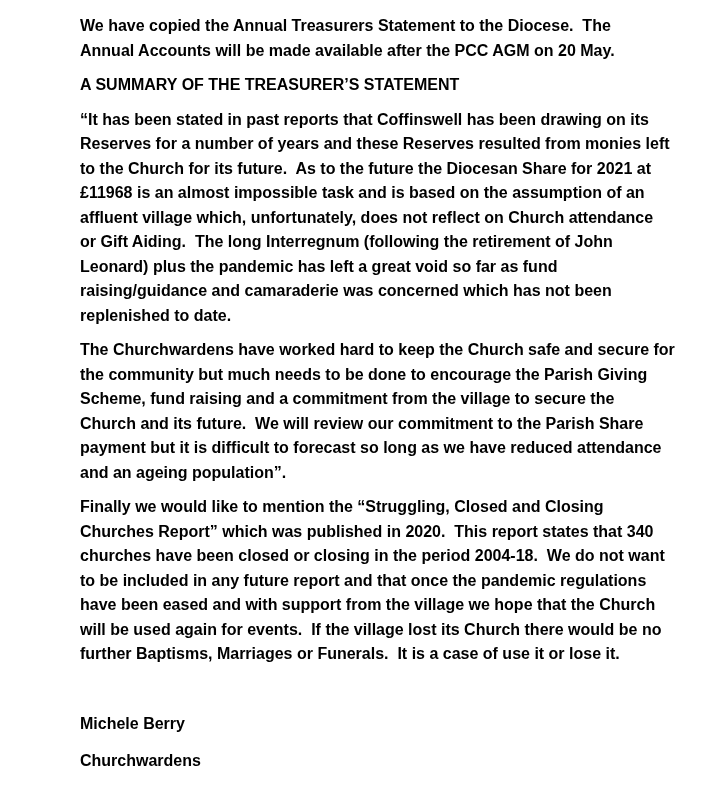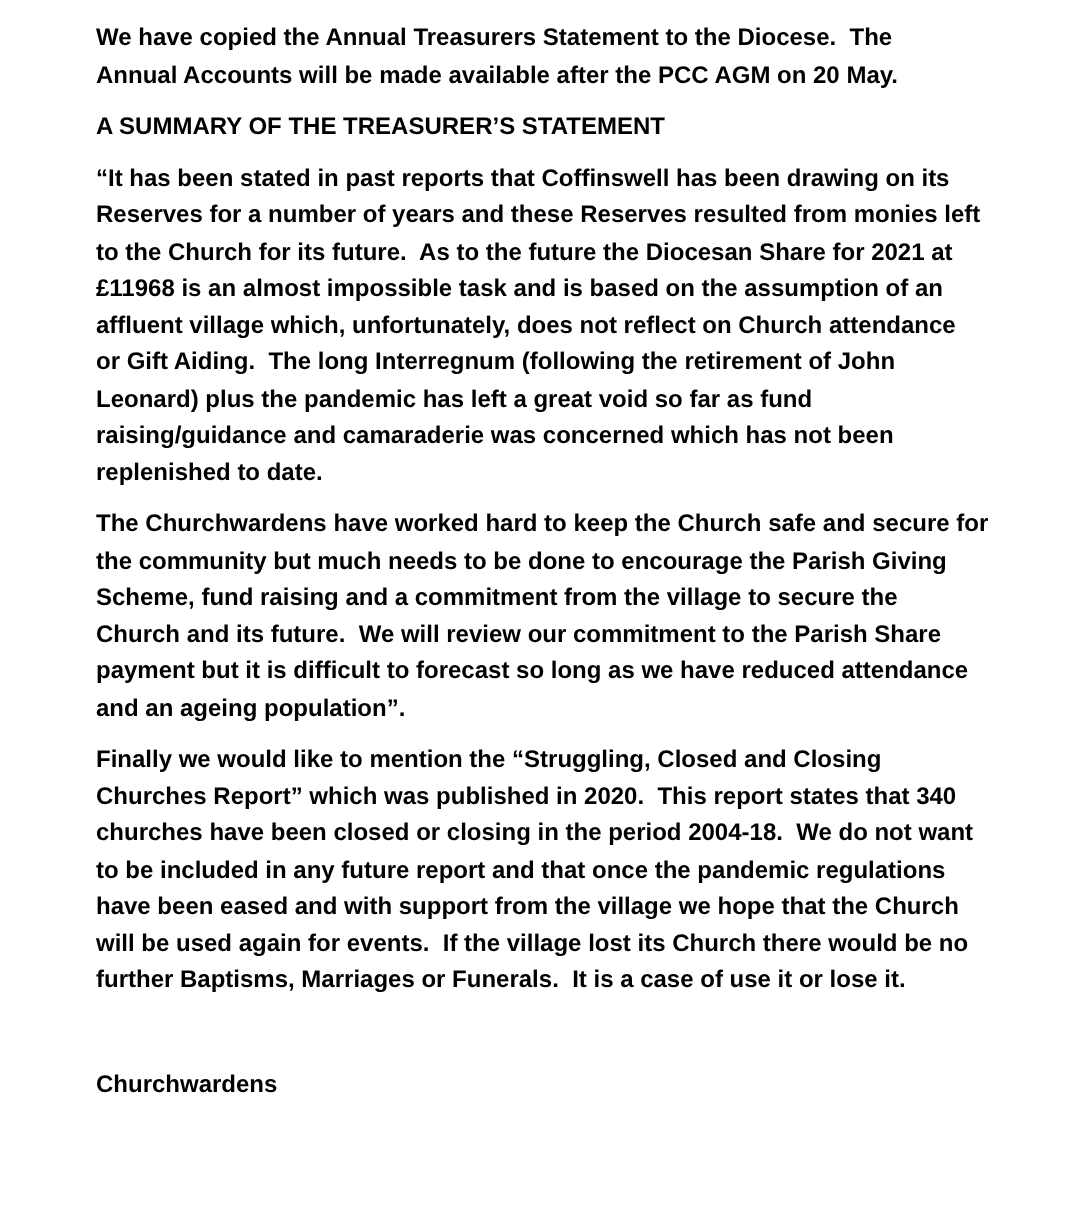--- a/index.html
+++ b/index.html
@@ -6,21 +6,21 @@
     margin: 0;
     padding: 0;
     background: #ffffff;
   }
   .page {
     position: relative;
     width: 713px;
     height: 810px;
     background: #ffffff;
     box-sizing: border-box;
-    padding: 14px 9px 0 64px;
+    padding: 14px 9px 0 80px;
     overflow: hidden;
     font-family: "Liberation Sans", sans-serif;
     font-weight: 700;
     color: #000000;
   }
   .para {
     margin: 0 0 10px 0;
     font-size: 16px;
     line-height: 24.5px;
     white-space: pre-wrap;
@@ -70,16 +70,17 @@
 
   <p class="para">Finally we would like to mention the “Struggling, Closed and Closing
 Churches Report” which was published in 2020.  This report states that 340
 churches have been closed or closing in the period 2004-18.  We do not want
 to be included in any future report and that once the pandemic regulations
 have been eased and with support from the village we hope that the Church
 will be used again for events.  If the village lost its Church there would be no
 further Baptisms, Marriages or Funerals.  It is a case of use it or lose it.</p>
 
   <div class="signature-block">
+    <p class="signature">Michele Berry</p>
     <p class="signature">Churchwardens</p>
   </div>
 
 </div>
 
 </body></html>

